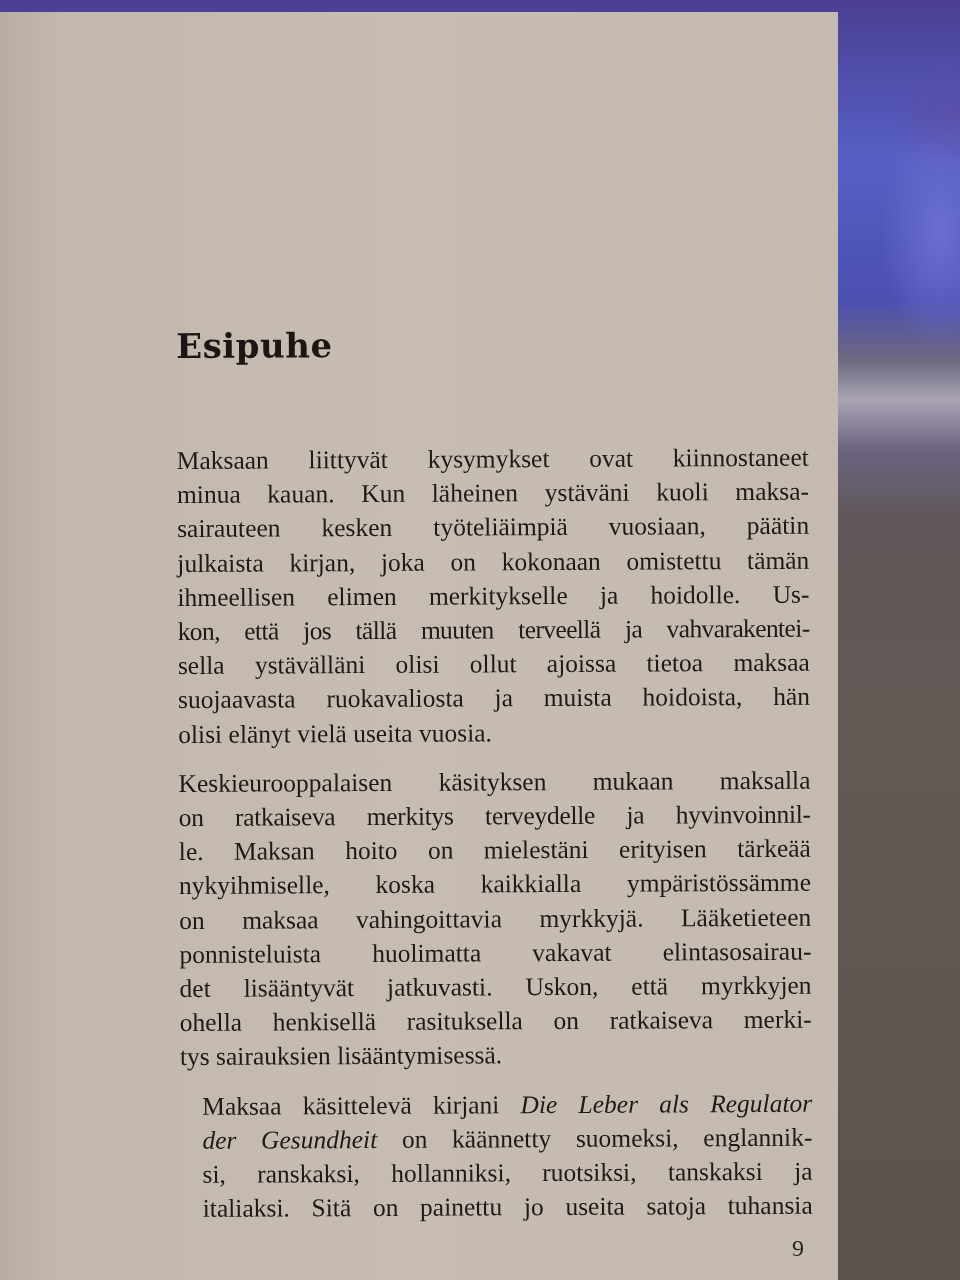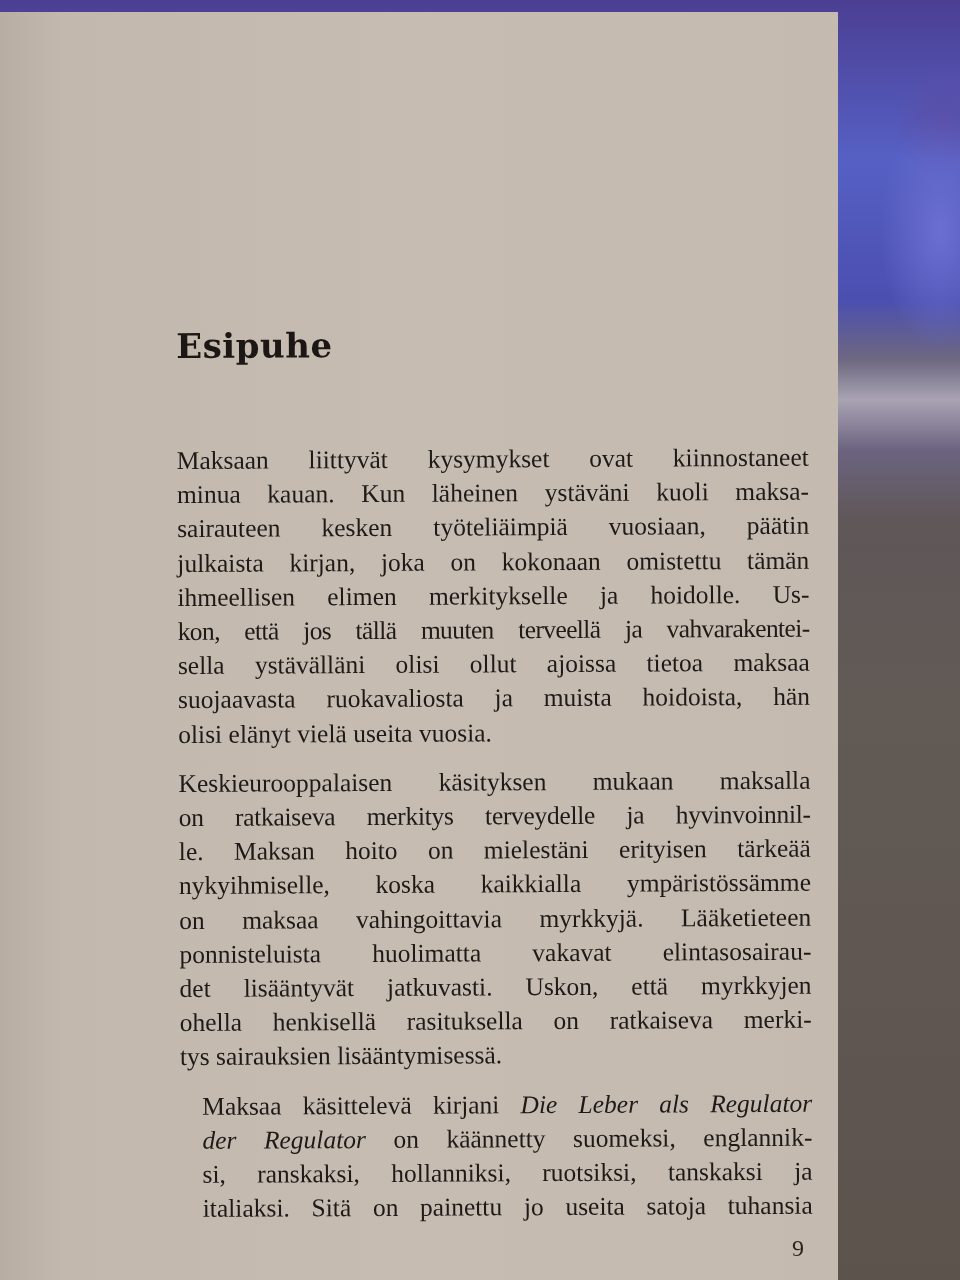--- a/index.html
+++ b/index.html
@@ -127,20 +127,20 @@
       <span class="line">nykyihmiselle, koska kaikkialla ympäristössämme</span>
       <span class="line">on maksaa vahingoittavia myrkkyjä. Lääketieteen</span>
       <span class="line">ponnisteluista huolimatta vakavat elintasosairau-</span>
       <span class="line">det lisääntyvät jatkuvasti. Uskon, että myrkkyjen</span>
       <span class="line">ohella henkisellä rasituksella on ratkaiseva merki-</span>
       <span class="line last">tys sairauksien lisääntymisessä.</span>
     </p>
 
     <p class="para p3">
       <span class="line"><span>Maksaa käsittelevä kirjani </span><span class="italic">Die Leber als Regulator</span></span>
-      <span class="line"><span class="italic">der Regulator</span><span> on käännetty suomeksi, englannik-</span></span>
+      <span class="line"><span class="italic">der Gesundheit</span><span> on käännetty suomeksi, englannik-</span></span>
       <span class="line">si, ranskaksi, hollanniksi, ruotsiksi, tanskaksi ja</span>
       <span class="line">italiaksi. Sitä on painettu jo useita satoja tuhansia</span>
     </p>
   </div>
 
   <div class="page-number">9</div>
 </div>
 
 </body></html>

